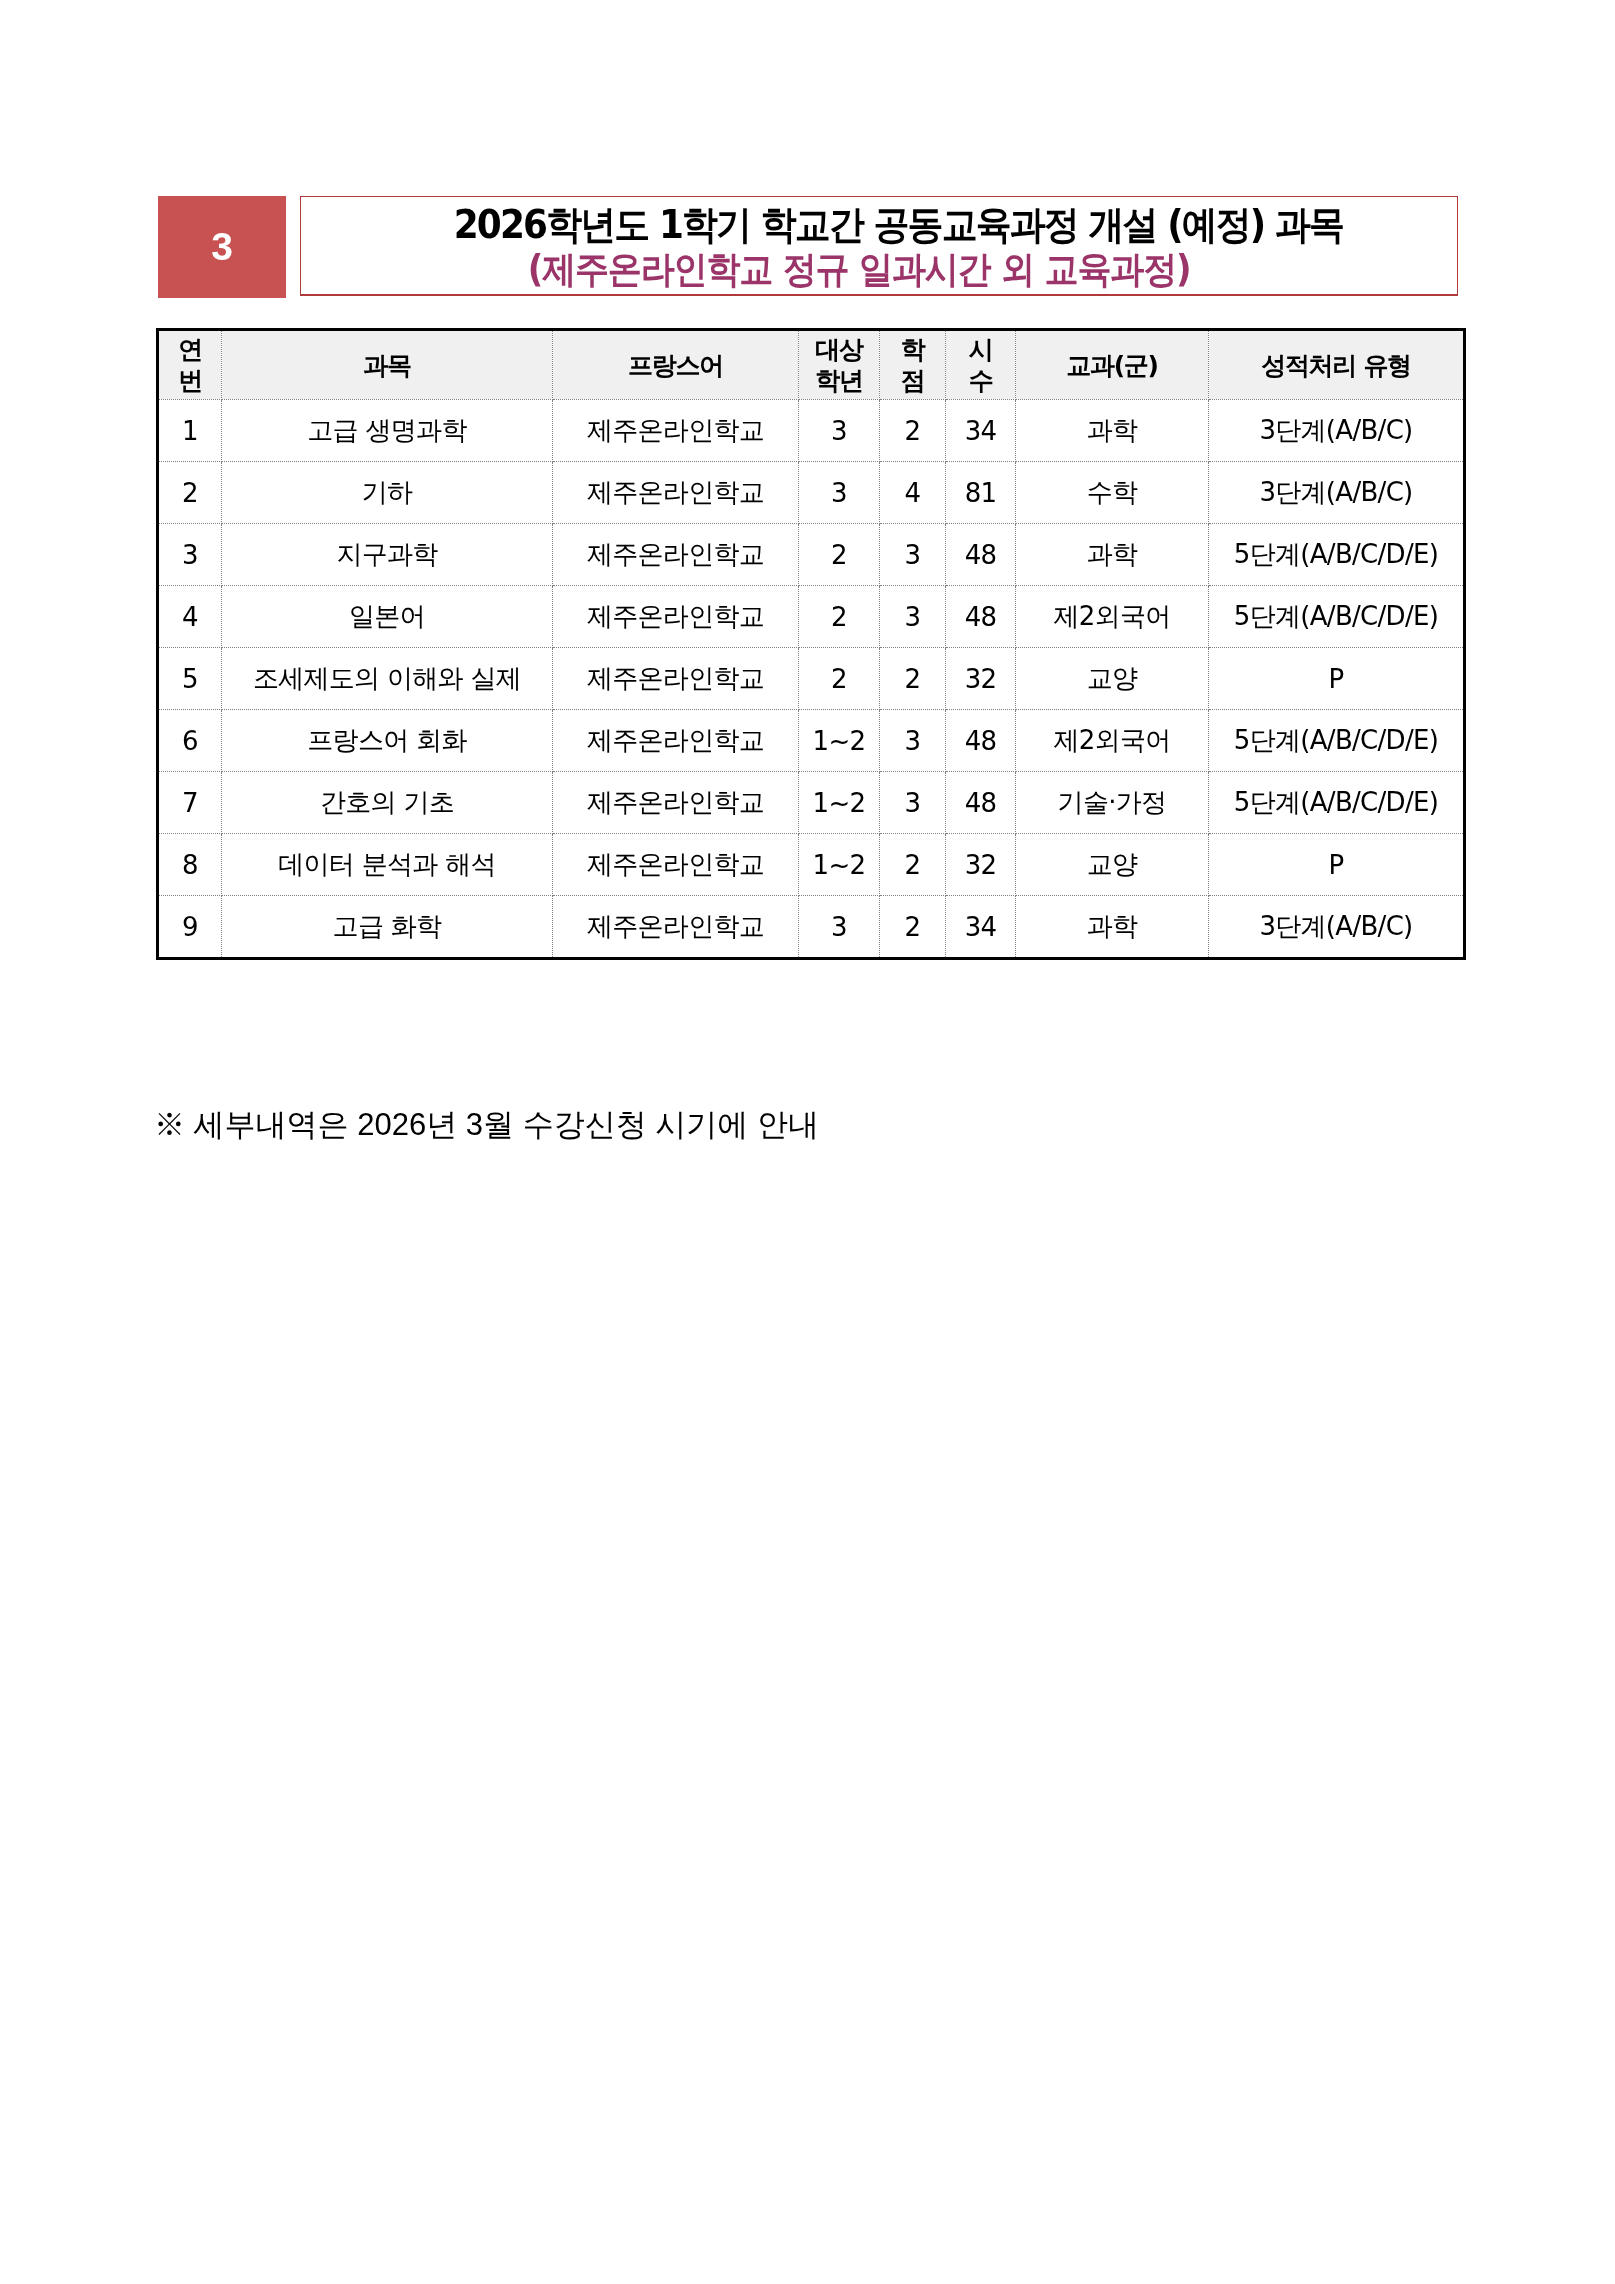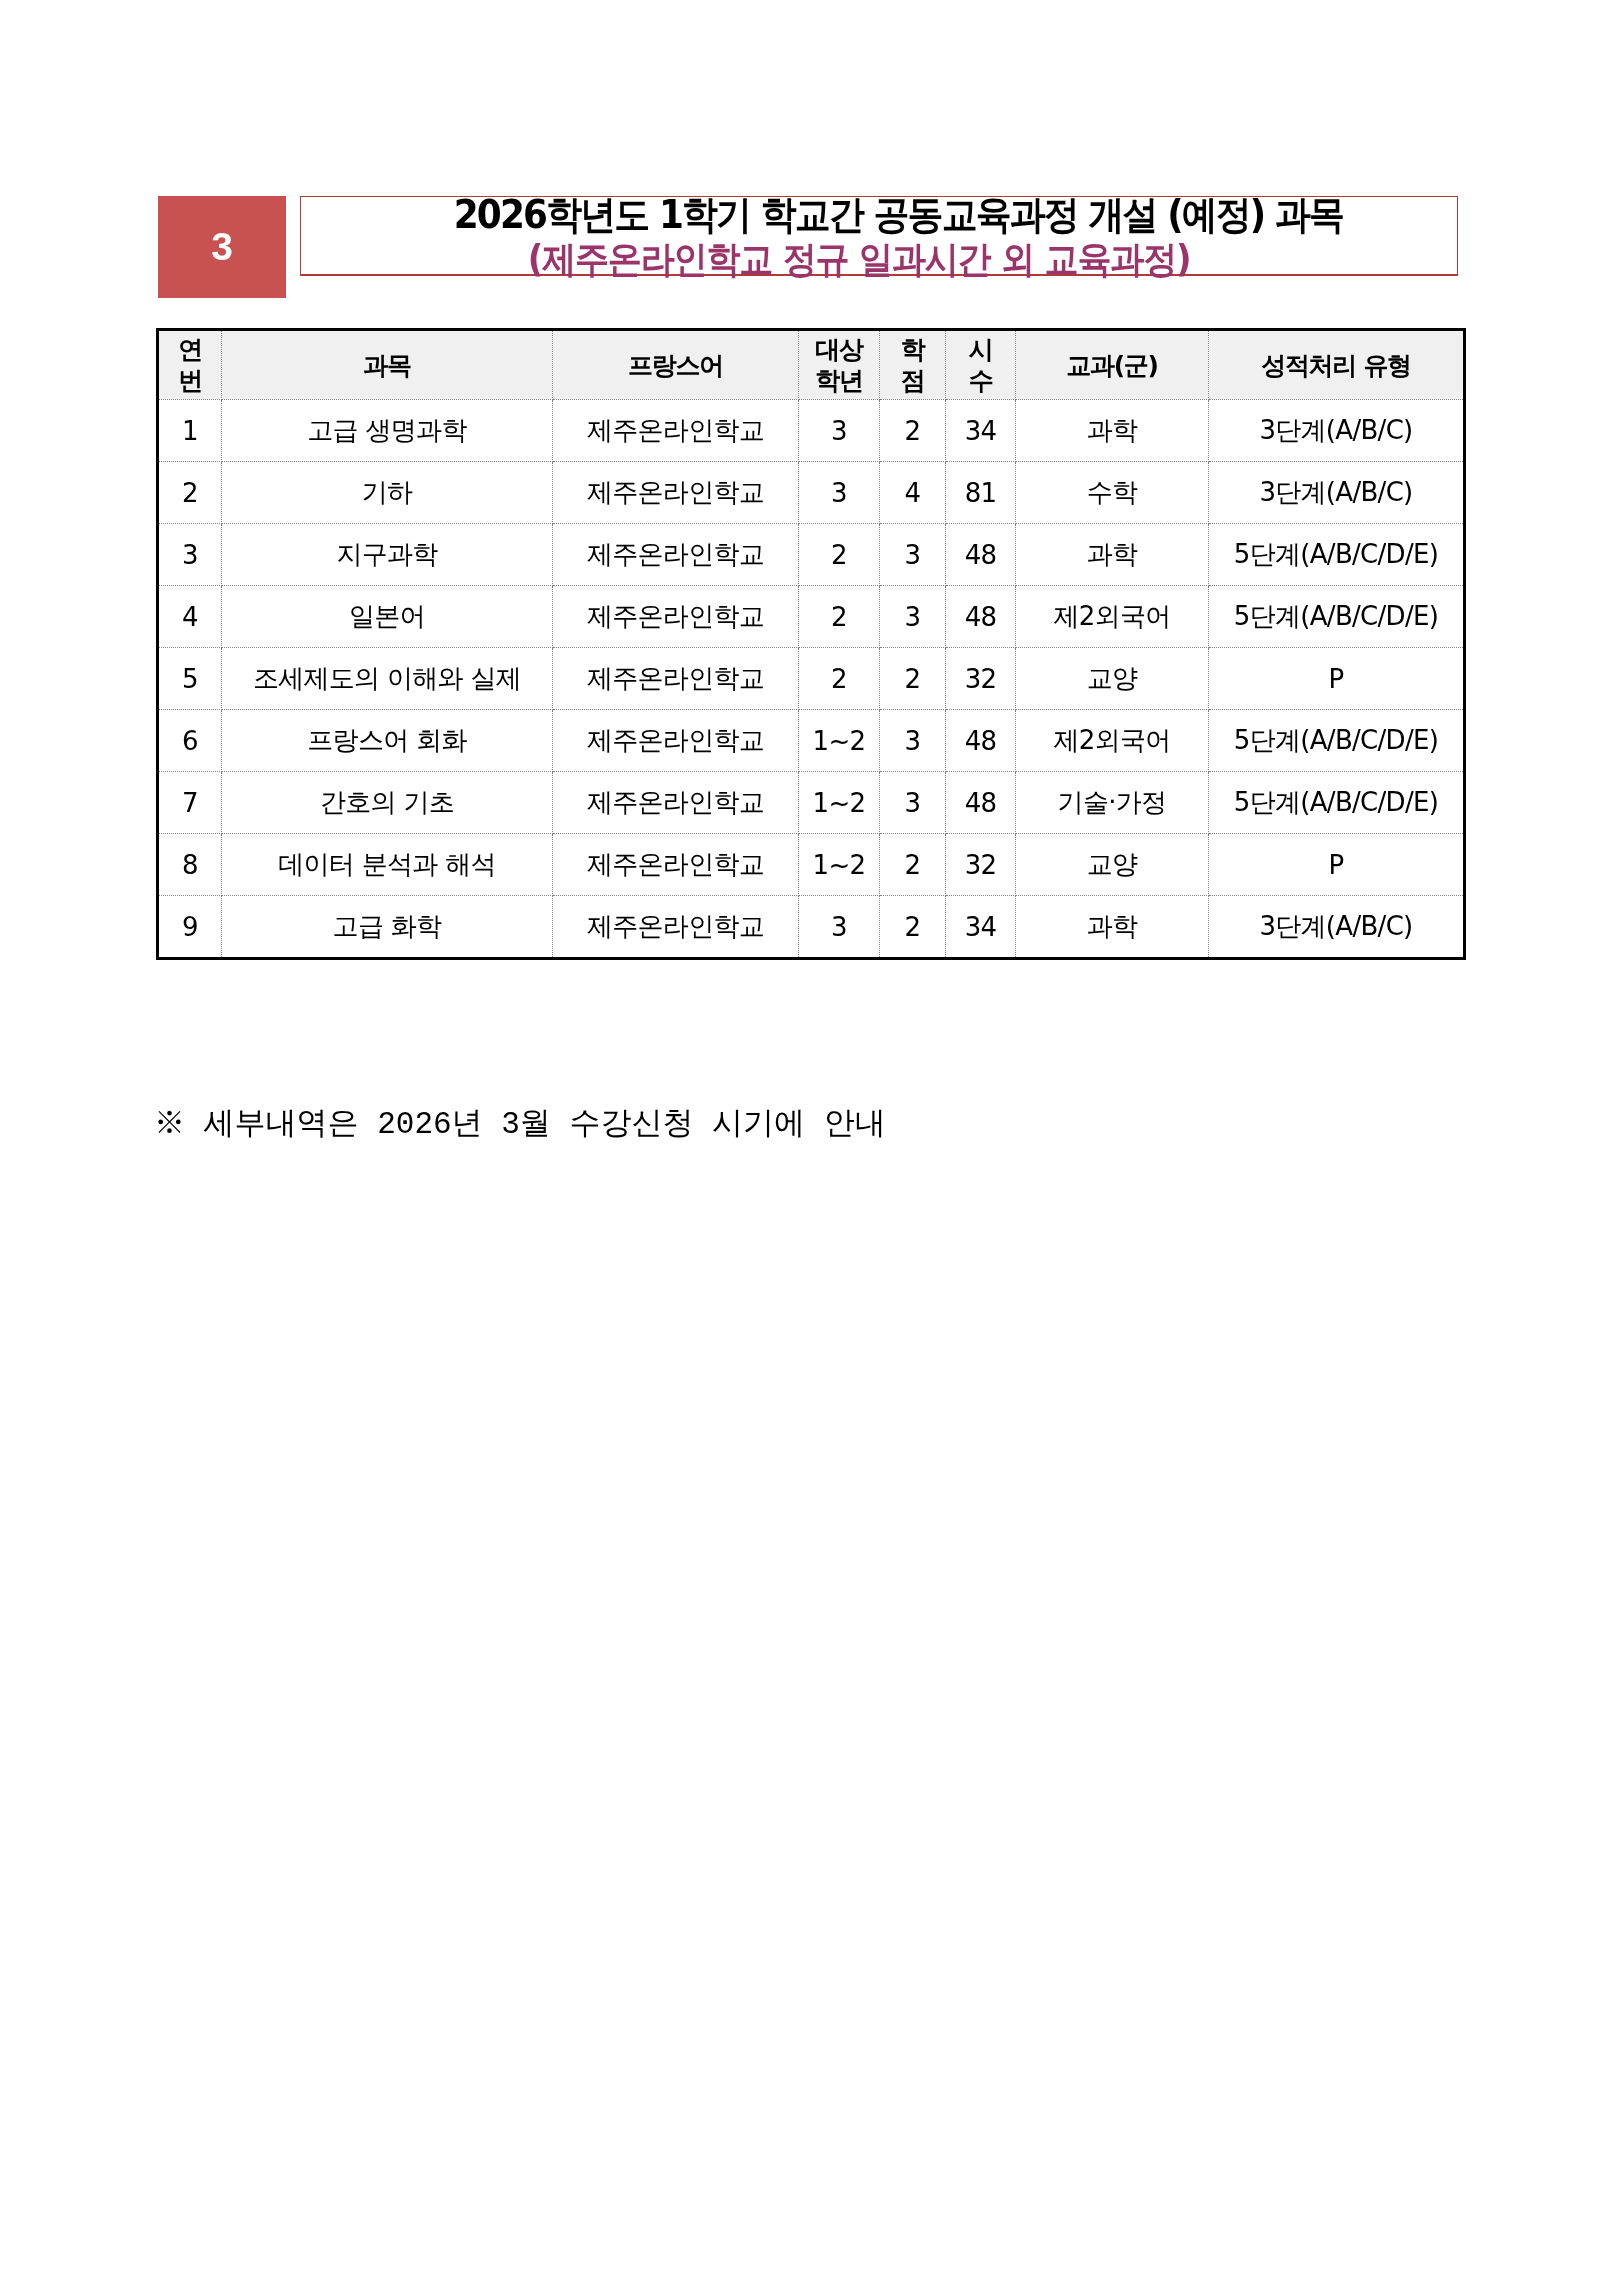--- a/index.html
+++ b/index.html
@@ -28,21 +28,21 @@
     justify-content: center;
     font-family: "Liberation Sans", sans-serif;
     font-weight: bold;
     font-size: 39px;
   }
   .title-box {
     position: absolute;
     left: 300px;
     top: 196px;
     width: 1158px;
-    height: 80px;
+    height: 100px;
     border: 1.3px solid #b03a3a;
     border-bottom-width: 2px;
     box-sizing: border-box;
     display: flex;
     flex-direction: column;
     align-items: center;
     justify-content: center;
   }
   .title-main {
     font-family: "DejaVu Sans", sans-serif;
@@ -100,21 +100,21 @@
     height: 61px;
     font-family: "DejaVu Sans", sans-serif;
     font-size: 26px;
     letter-spacing: -0.7px;
   }
   .th-stack span { display: block; }
   .note {
     position: absolute;
     left: 154px;
     top: 1102px;
-    font-family: Liberation Mono, monospace;
+    font-family: Liberation Sans, sans-serif;
     font-size: 31px;
     line-height: 46px;
     white-space: nowrap;
     letter-spacing: 0px;
   }
 </style>
 </head>
 <body>
 
 <div class="section-badge">

